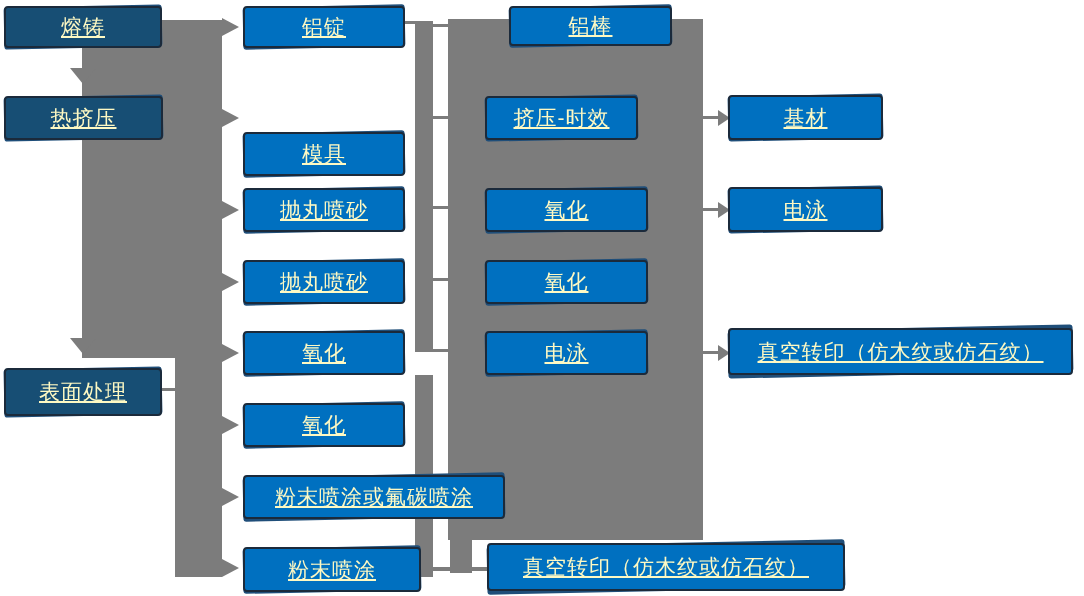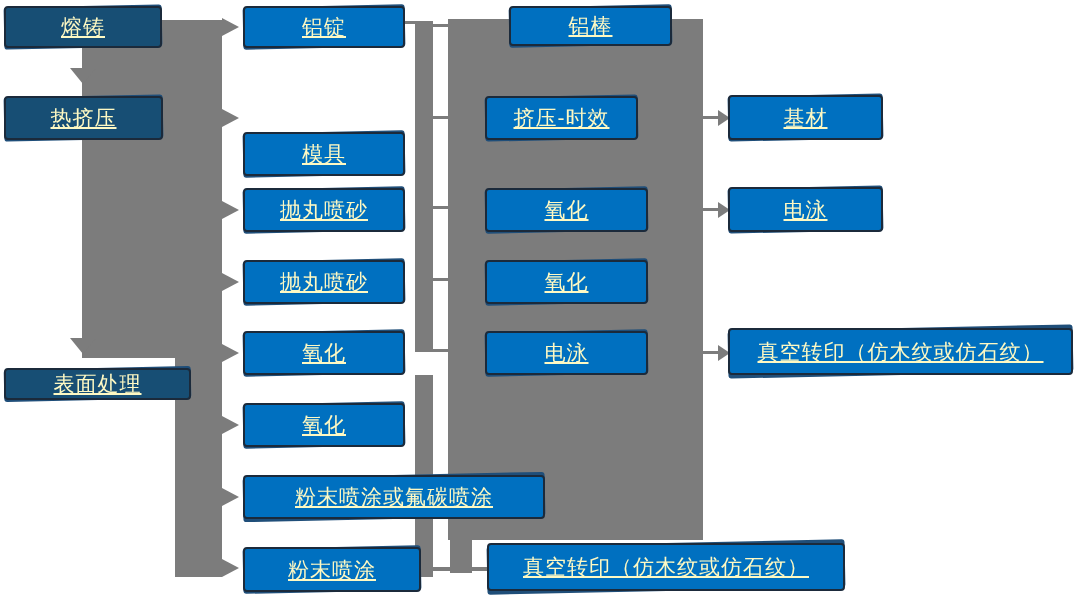--- a/index.html
+++ b/index.html
@@ -25,28 +25,28 @@
     background:#1F4E79; border-radius:3px; transform:rotate(-1.2deg); }
   .node .face { position:absolute; left:0; top:0; right:0; bottom:0; box-sizing:border-box;
     background:#0070C0; border:2px solid #1B2A3B; border-radius:4px;
     color:#fef9c3; display:flex; align-items:center; justify-content:center;
     font-size:21px; letter-spacing:1px; white-space:nowrap;text-decoration:underline; }
   .node.dark .face { background:#174E74; }
 
   
   .n-melt          { left:4px;   top:6px;   width:158px; height:42px; }
   .n-hot           { left:4px;   top:96px;  width:159px; height:44px; }
-  .n-surface       { left:4px;   top:368px; width:158px; height:32px;padding-left:29px; }
+  .n-surface       { left:4px;   top:368px; width:158px; height:48px; }
   .n-ingot         { left:243px; top:6px;   width:162px; height:42px;border-radius:12px; }
   .n-mold          { left:243px; top:96px;  width:162px; height:44px;margin-top:36px; }
   .n-blast1        { left:243px; top:188px; width:162px; height:44px; }
   .n-blast2        { left:243px; top:260px; width:162px; height:44px; }
   .n-oxid1         { left:243px; top:331px; width:162px; height:44px; }
   .n-oxid2         { left:243px; top:403px; width:162px; height:44px; }
-  .n-powderfluoro  { left:243px; top:475px; width:262px; height:44px;padding-left:40px; }
+  .n-powderfluoro  { left:243px; top:475px; width:262px; height:44px; }
   .n-powder        { left:243px; top:547px; width:162px; height:45px;padding-left:16px; }
   .n-rod           { left:485px; top:6px;   width:163px; height:40px;margin-left:24px; }
   .n-extrusion     { left:485px; top:96px;  width:153px; height:44px; }
   .n-oxid3         { left:485px; top:188px; width:163px; height:44px; }
   .n-oxid4         { left:485px; top:260px; width:163px; height:44px; }
   .n-edp1          { left:485px; top:331px; width:163px; height:44px; }
   .n-base          { left:728px; top:95px;  width:155px; height:45px; }
   .n-edp2          { left:728px; top:187px; width:155px; height:45px; }
   .n-vacright      { left:728px; top:328px; width:345px; height:47px; }
   .n-vacbottom     { left:487px; top:543px; width:358px; height:48px; }

